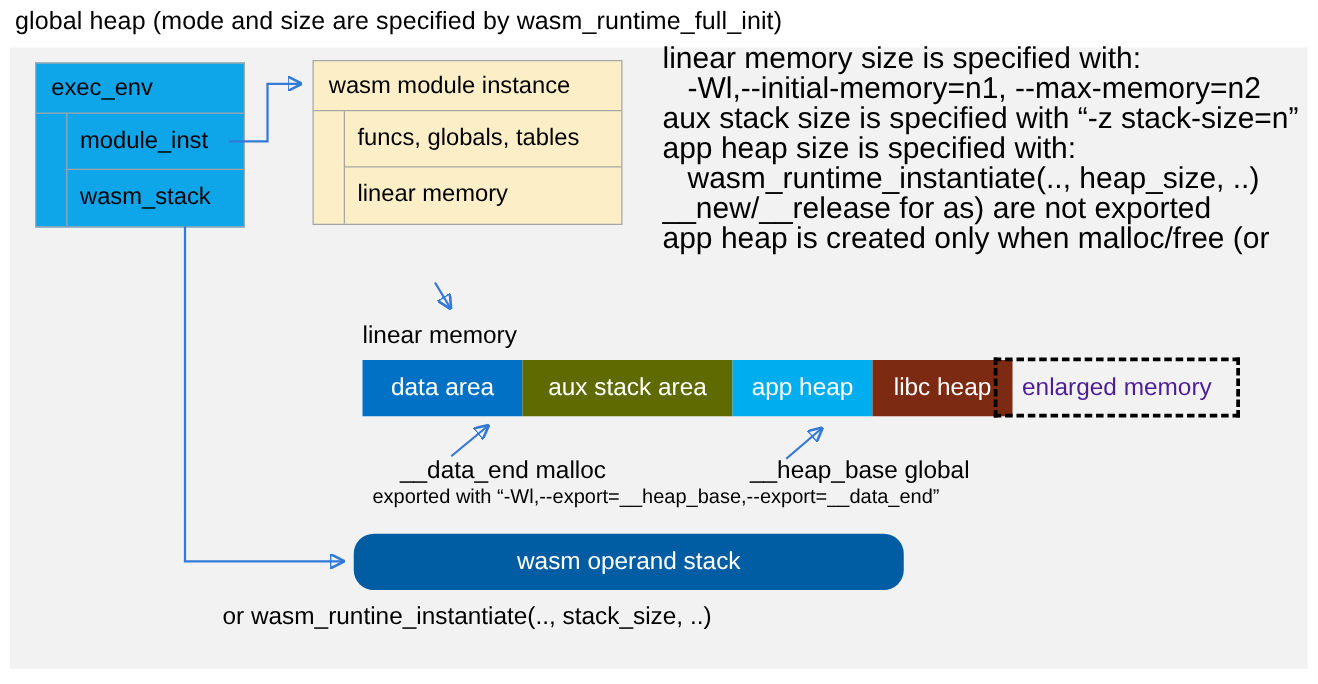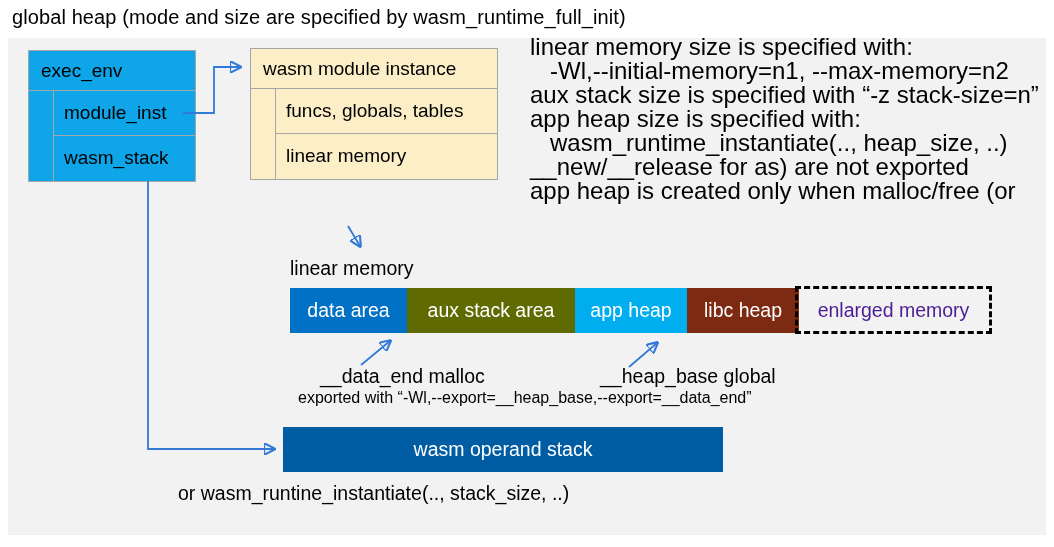--- a/index.html
+++ b/index.html
@@ -39,21 +39,21 @@
   #right-notes { left: 530px; top: 35px; font-size: 24px; line-height: 24px; }
   .note-line { white-space: pre; }
 
   
   #linear-memory-label { left: 290px; top: 257px; font-size: 19.5px; }
   #memory-bar { left: 290px; top: 288px; height: 45px; display: flex; }
   .mem-seg {
     height: 45px; display: flex; align-items: center; justify-content: center;
     color: #ffffff; font-size: 19.5px; white-space: nowrap;
   }
-  .seg-0 { width: 117px; }
+  .seg-0 { width: 128px; }
   .seg-1 { width: 168px; }
   .seg-2 { width: 112px; }
   .seg-3 { width: 112px; }
   #enlarged-memory-box {
     left: 795px; top: 286px; width: 197px; height: 48px;
     border: 3px dashed #000000; display: flex; align-items: center;
     justify-content: center; font-size: 19.5px; white-space: nowrap;
   }
 
   
@@ -124,21 +124,21 @@
     <div class="mem-seg seg-2" style="background-color: rgb(0, 174, 239);">app heap</div>
     <div class="mem-seg seg-3" style="background-color: rgb(124, 42, 18);">libc heap</div>
   </div>
 
   <div id="enlarged-memory-box" class="abs" style="color: #4c1d95;">enlarged memory</div>
 
   <div id="annotation-data-end" class="abs">__data_end malloc</div>
   <div id="annotation-heap-base" class="abs">__heap_base global</div>
   <div id="annotation-exported" class="abs">exported with “-Wl,--export=__heap_base,--export=__data_end”</div>
 
-  <div id="operand-stack-bar" class="abs" style="background-color: rgb(0, 93, 163);">wasm operand stack</div>
+  <div id="operand-stack-bar" class="abs" style="background-color: rgb(0, 93, 163); border-radius: 16px;">wasm operand stack</div>
 
   <div id="bottom-notes" class="abs">
     <div class="note-line">or wasm_runtine_instantiate(.., stack_size, ..)</div>
   </div>
 
   <svg id="connectors" class="abs" viewBox="0 0 1054 547" xmlns="http://www.w3.org/2000/svg">
     <defs>
       <marker id="arrowhead" viewBox="0 0 10 10" refX="8.5" refY="5" markerWidth="6.5" markerHeight="6.5" orient="auto-start-reverse">
         <path d="M0,0 L10,5 L0,10 z" fill="#3379D8" stroke="none"></path>
       </marker>

